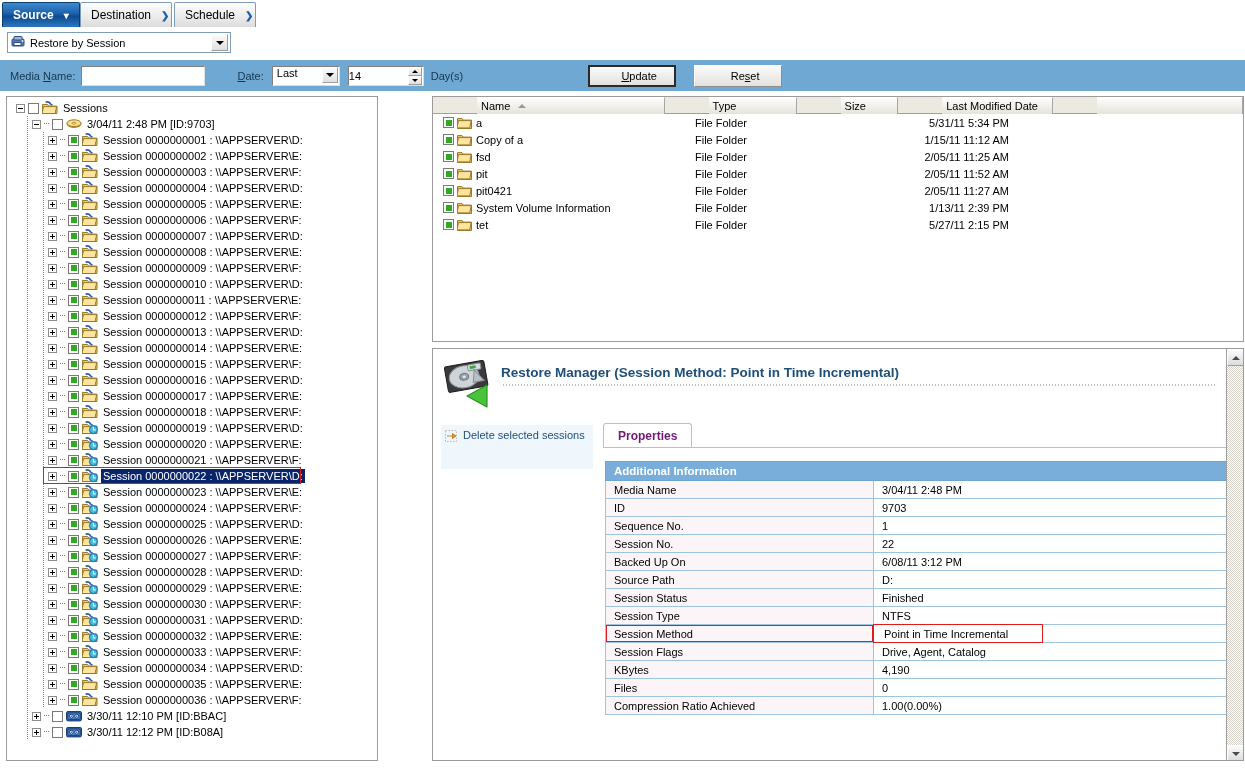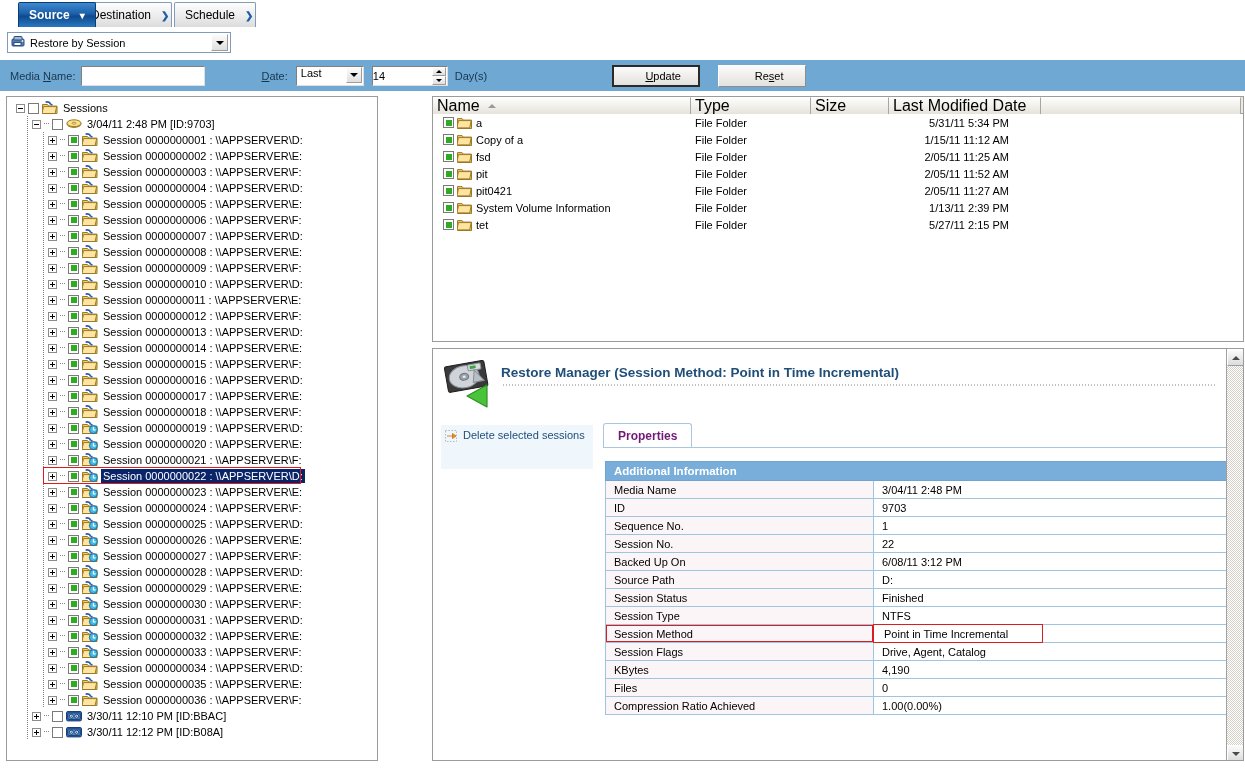--- a/index.html
+++ b/index.html
@@ -27,21 +27,20 @@
     border-bottom: none;
     border-radius: 2px 2px 0 0;
     font-size: 12px;
     white-space: nowrap;
   }
   .tab.active {
     background: linear-gradient(to bottom, #3d8ad0 0%, #1c5fa8 45%, #0d4a8f 55%, #2a78c0 100%);
     color: #fff; font-weight: bold;
     border-color: #0b3d70;
     z-index: 3;
-    margin-left: 16px;
   }
   .tab.inactive {
     background: linear-gradient(to bottom,#fdfdfd 0%,#ececec 55%,#dcdcdc 100%);
     color: #000;
     z-index: 1;
     justify-content: space-between;
   }
   .tab .chev { font-size: 10px; font-weight: bold; color: #1c5fa8; }
   .tab.active .chev { color: #ffffff; }
   .tabstrip .tabline {
@@ -175,26 +174,27 @@
   }
 
   
   #filepanel {
     position: absolute; left: 432px; top: 96px; width: 812px; height: 246px;
     background: #fff; border: 1px solid #9b9b9b;
     overflow: hidden;
   }
   .lvhead { display: flex; height: 17px; background: #ece9e1; border-bottom: 1px solid #a0a0a0; }
   .lvhead .hc {
-    height: 17px; font-size: 16px; display: flex; align-items: center;
+    height: 17px; font-size: 11px; display: flex; align-items: center;
     padding-left: 4px;
     background: linear-gradient(to bottom,#fdfdfb,#e6e3db);
     border-right: 1px solid #a6a6a6;
     border-top: 1px solid #fff;
     position: relative;
+    margin-left: 44px;
   }
   .sortasc {
     width: 0; height: 0; margin-left: 8px;
     border-left: 4px solid transparent; border-right: 4px solid transparent;
     border-bottom: 4px solid #9a9a9a;
   }
   .lvrow { display: flex; height: 17px; align-items: center; font-size: 11px; }
   .lvrow .c { padding-left: 4px; overflow: hidden; white-space: nowrap; display:flex; align-items:center; }
   .folder-ico { width: 15px; height: 12px; flex:none; margin-right: 4px; position: relative; }
 
@@ -301,21 +301,21 @@
       <span class="combo-text">Restore by Session</span>
       <span class="combo-btn">
           <i class="arrow-dn"></i>
         </span>
     </div>
   </div>
 
   <div class="filterbar">
     <span class="lbl" style="margin-left:10px;">Media <u>N</u>ame:</span>
     <input class="txtbox" style="width: 124px; margin-left: 6px;" value="">
-    <span class="lbl" style="margin-left:56px;"><u>D</u>ate:</span>
+    <span class="lbl" style="margin-left:32px;"><u>D</u>ate:</span>
     <div class="selbox" style="width:68px;margin-left:8px;">
       <span class="v">Last</span>
       <span class="b">
           <i class="arrow-dn"></i>
         </span>
     </div>
     <div class="spin" style="width:76px;margin-left:8px;">
       <span class="v">14</span>
       <span class="btns">
         <div>

